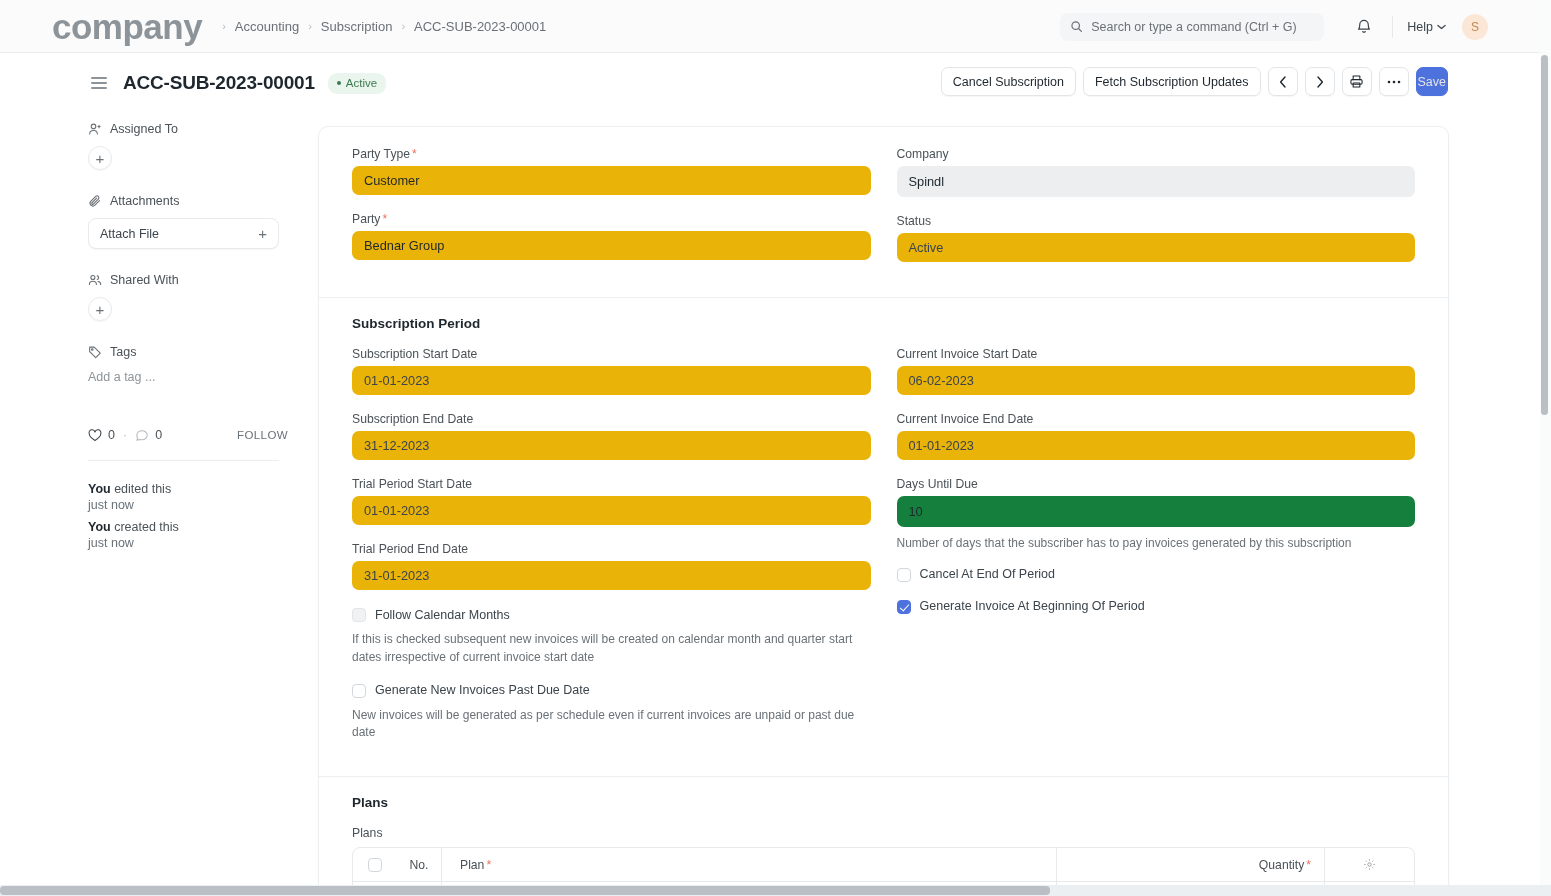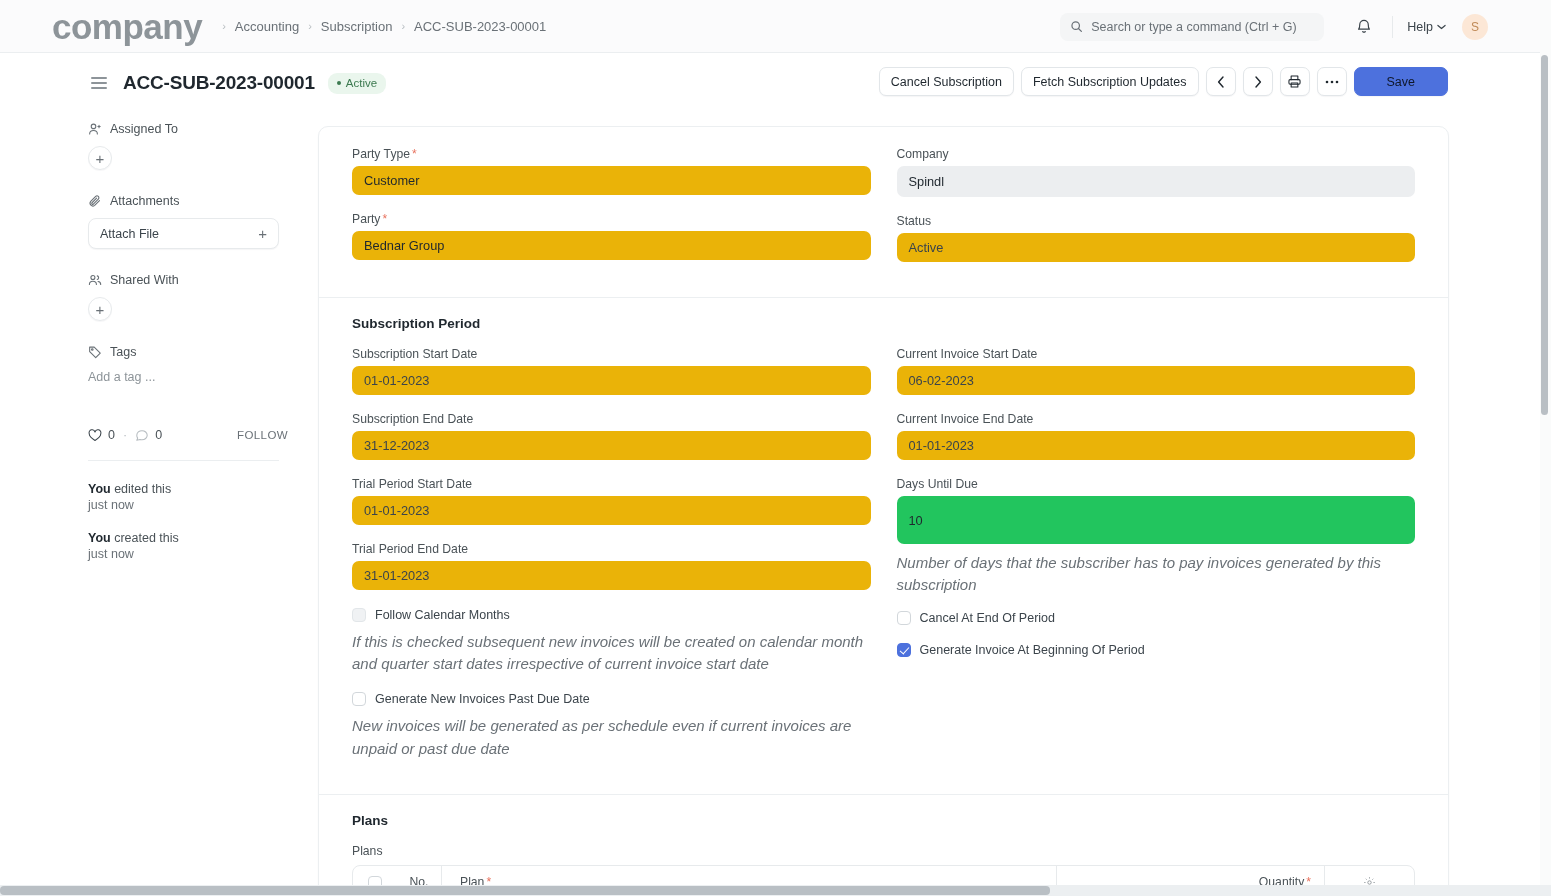--- a/index.html
+++ b/index.html
@@ -65,21 +65,21 @@
   .badge .dot { width: 4px; height: 4px; border-radius: 50%; background: #3c7a50; }
 
   .dh-actions { position: absolute; right: 92px; top: 14px; display: flex; align-items: center; gap: 7px; }
   .btn {
     height: 29px; border-radius: 7px; background: #fff; border: 1px solid #e2e6e9;
     font-size: 12.5px; color: #1f272e; padding: 0 11px;
     display: flex; align-items: center; justify-content: center; cursor: pointer;
     box-shadow: 0 1px 1px rgba(17,24,39,.04);
   }
   .btn.icon { width: 30px; padding: 0; }
-  .btn.primary { background: #4d71dd; border-color: #4d71dd; color: #0f172a; padding: 0 32px; font-weight: 400; }
+  .btn.primary { background: #4d71dd; border-color: #4d71dd; color: #e5e5e5; padding: 0 1px; font-weight: 400; }
 
   
   .sidebar { position: absolute; left: 88px; top: 122px; width: 200px; }
   .side-head { display: flex; align-items: center; gap: 8px; color: #6a7177; font-size: 12.5px; }
   .side-head .lbl { color: #4a5257; }
   .plus-circle {
     width: 24px; height: 24px; border-radius: 50%; background: #fff;
     border: 1px solid #e7eaec; display: flex; align-items: center; justify-content: center;
     color: #6a7177; font-size: 15px; cursor: pointer; margin-top: 10px;
     box-shadow: 0 1px 1px rgba(17,24,39,.04);
@@ -95,21 +95,21 @@
   .tag-add { margin-top: 11px; font-size: 12.5px; color: #8d9499; cursor: pointer; }
 
   .social { margin-top: 44px; display: flex; align-items: center; font-size: 12.5px; color: #4a5257; }
   .social .grp { display: flex; align-items: center; gap: 6px; }
   .social .sep { margin: 0 8px; color: #b6bcc0; }
   .follow { margin-left: auto; font-size: 11.5px; letter-spacing: .4px; color: #6a7177; cursor: pointer; }
   .hr { margin-top: 18px; height: 1px; background: #ebeef0; width: 191px; }
   .activity { margin-top: 20px; font-size: 12.5px; color: #4a5257; line-height: 1.28; }
   .activity b { color: #1f272e; font-weight: 600; }
   .activity .when { color: #6a7177; }
-  .activity .item + .item { margin-top: 17px; }
+  .activity .item + .item { margin-top: 6px; }
 
   
   .card {
     position: absolute; left: 318px; top: 126px; width: 1131px;
     background: #fff; border: 1px solid #eceff1; border-radius: 10px;
     box-shadow: 0 1px 2px rgba(17,24,39,.03);
     overflow: hidden;
   }
   .sect { padding: 20px 20px 4px 20px; }
   .sect.tight { padding-top: 18px; }
@@ -133,21 +133,21 @@
     width: 14px; height: 14px; border-radius: 4px; border: 1px solid #d2d7db;
     background: #fff; flex: 0 0 auto; margin-top: 1px; cursor: pointer;
   }
   .cb.muted { background: #f0f2f4; border-color: #e2e6e9; }
   .cb.checked { background: #4d71dd; border-color: #4d71dd; position: relative; }
   .cb.checked:after {
     content: ""; position: absolute; left: 4px; top: 1px; width: 4px; height: 8px;
     border: solid #fff; border-width: 0 1.8px 1.8px 0; transform: rotate(42deg);
   }
   .cblabel { font-size: 12.5px; color: #3b444b; }
-  .cbhelp { font-size: 15px; color: #6a7177; line-height: 1.48; margin: 0 0 16px 0; font-style: italic; }
+  .cbhelp { font-size: 12px; color: #6a7177; line-height: 1.48; margin: 0 0 16px 0; }
 
   
   .tbl-label { font-size: 12.2px; color: #4a5257; margin: 0 0 7px 13px; }
   .tbl { margin: 0 13px; border: 1px solid #e7eaec; border-radius: 8px; overflow: hidden; }
   .trow { display: flex; align-items: stretch; }
   .trow + .trow { border-top: 1px solid #e7eaec; }
   .th { font-size: 12.2px; color: #4a5257; }
   .td { font-size: 12.5px; color: #1f272e; }
   .c-chk { width: 44px; display: flex; align-items: center; justify-content: center; }
   .c-no  { width: 44px; display: flex; align-items: center; justify-content: center; }
@@ -430,21 +430,21 @@
           <div class="field">
             <div class="flabel">Current Invoice Start Date</div>
             <div class="finput">06-02-2023</div>
           </div>
           <div class="field">
             <div class="flabel">Current Invoice End Date</div>
             <div class="finput">01-01-2023</div>
           </div>
           <div class="field" style="margin-bottom:8px">
             <div class="flabel">Days Until Due</div>
-            <div class="finput strong" style="background:#22c55e;height:48px">10</div>
+            <div class="finput strong" style="background:#15803d;height:31px">10</div>
           </div>
           <div class="cbhelp" style="margin-bottom:14px">Number of days that the subscriber has to pay invoices generated by this subscription</div>
 
           <div class="cbrow" style="margin-bottom:17px">
             <span class="cb"></span>
             <span class="cblabel">Cancel At End Of Period</span>
           </div>
           <div class="cbrow">
             <span class="cb checked"></span>
             <span class="cblabel">Generate Invoice At Beginning Of Period</span>

